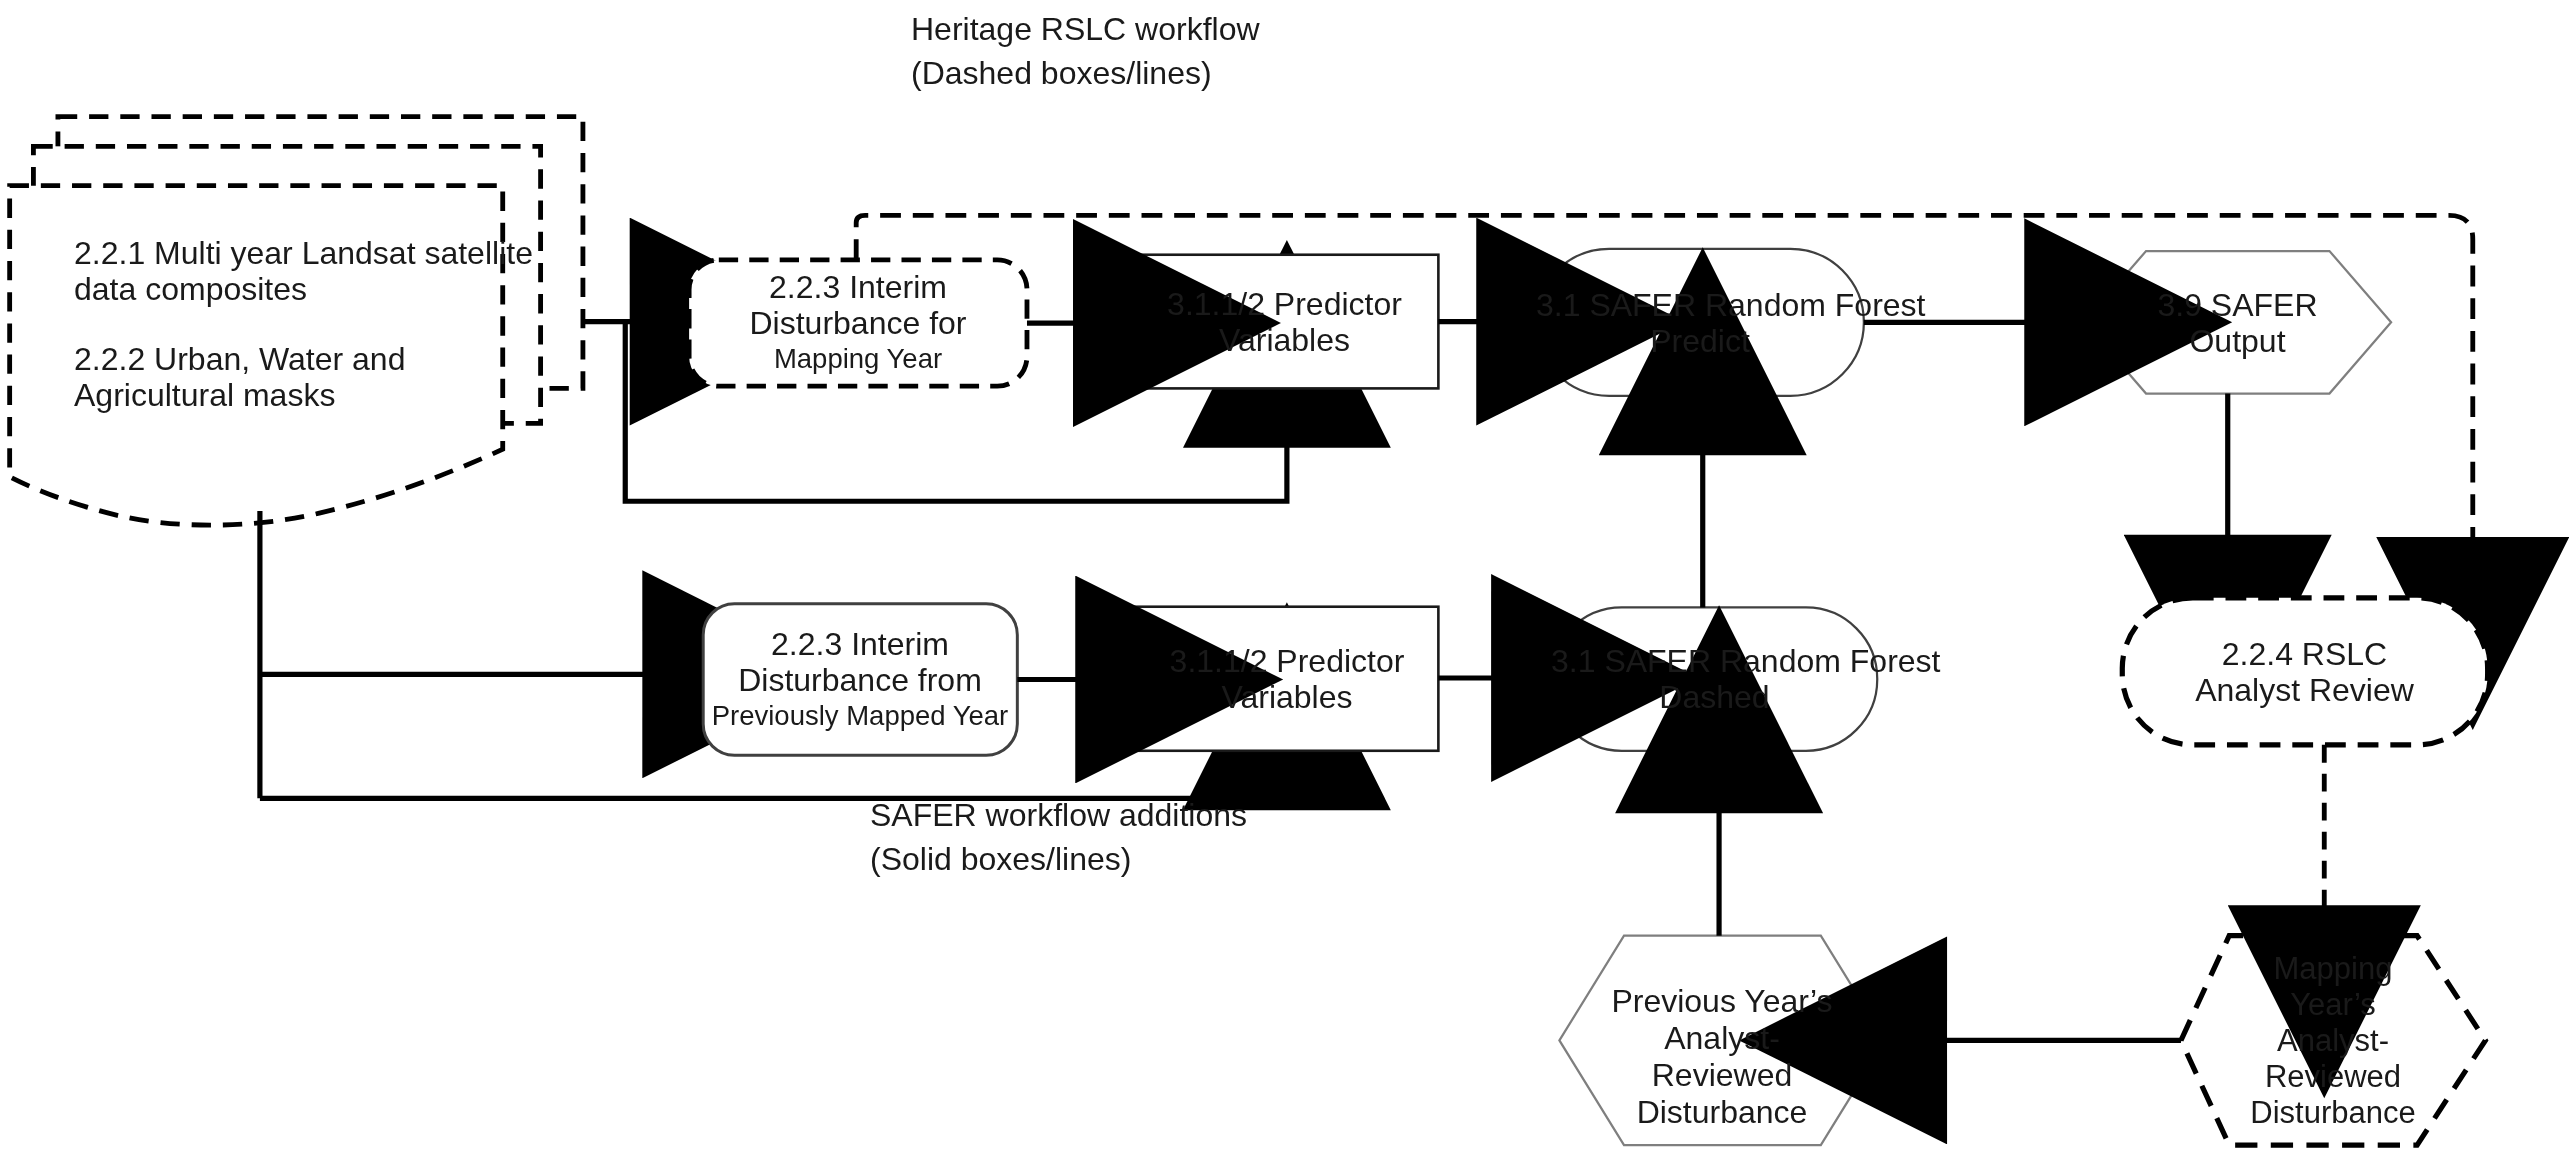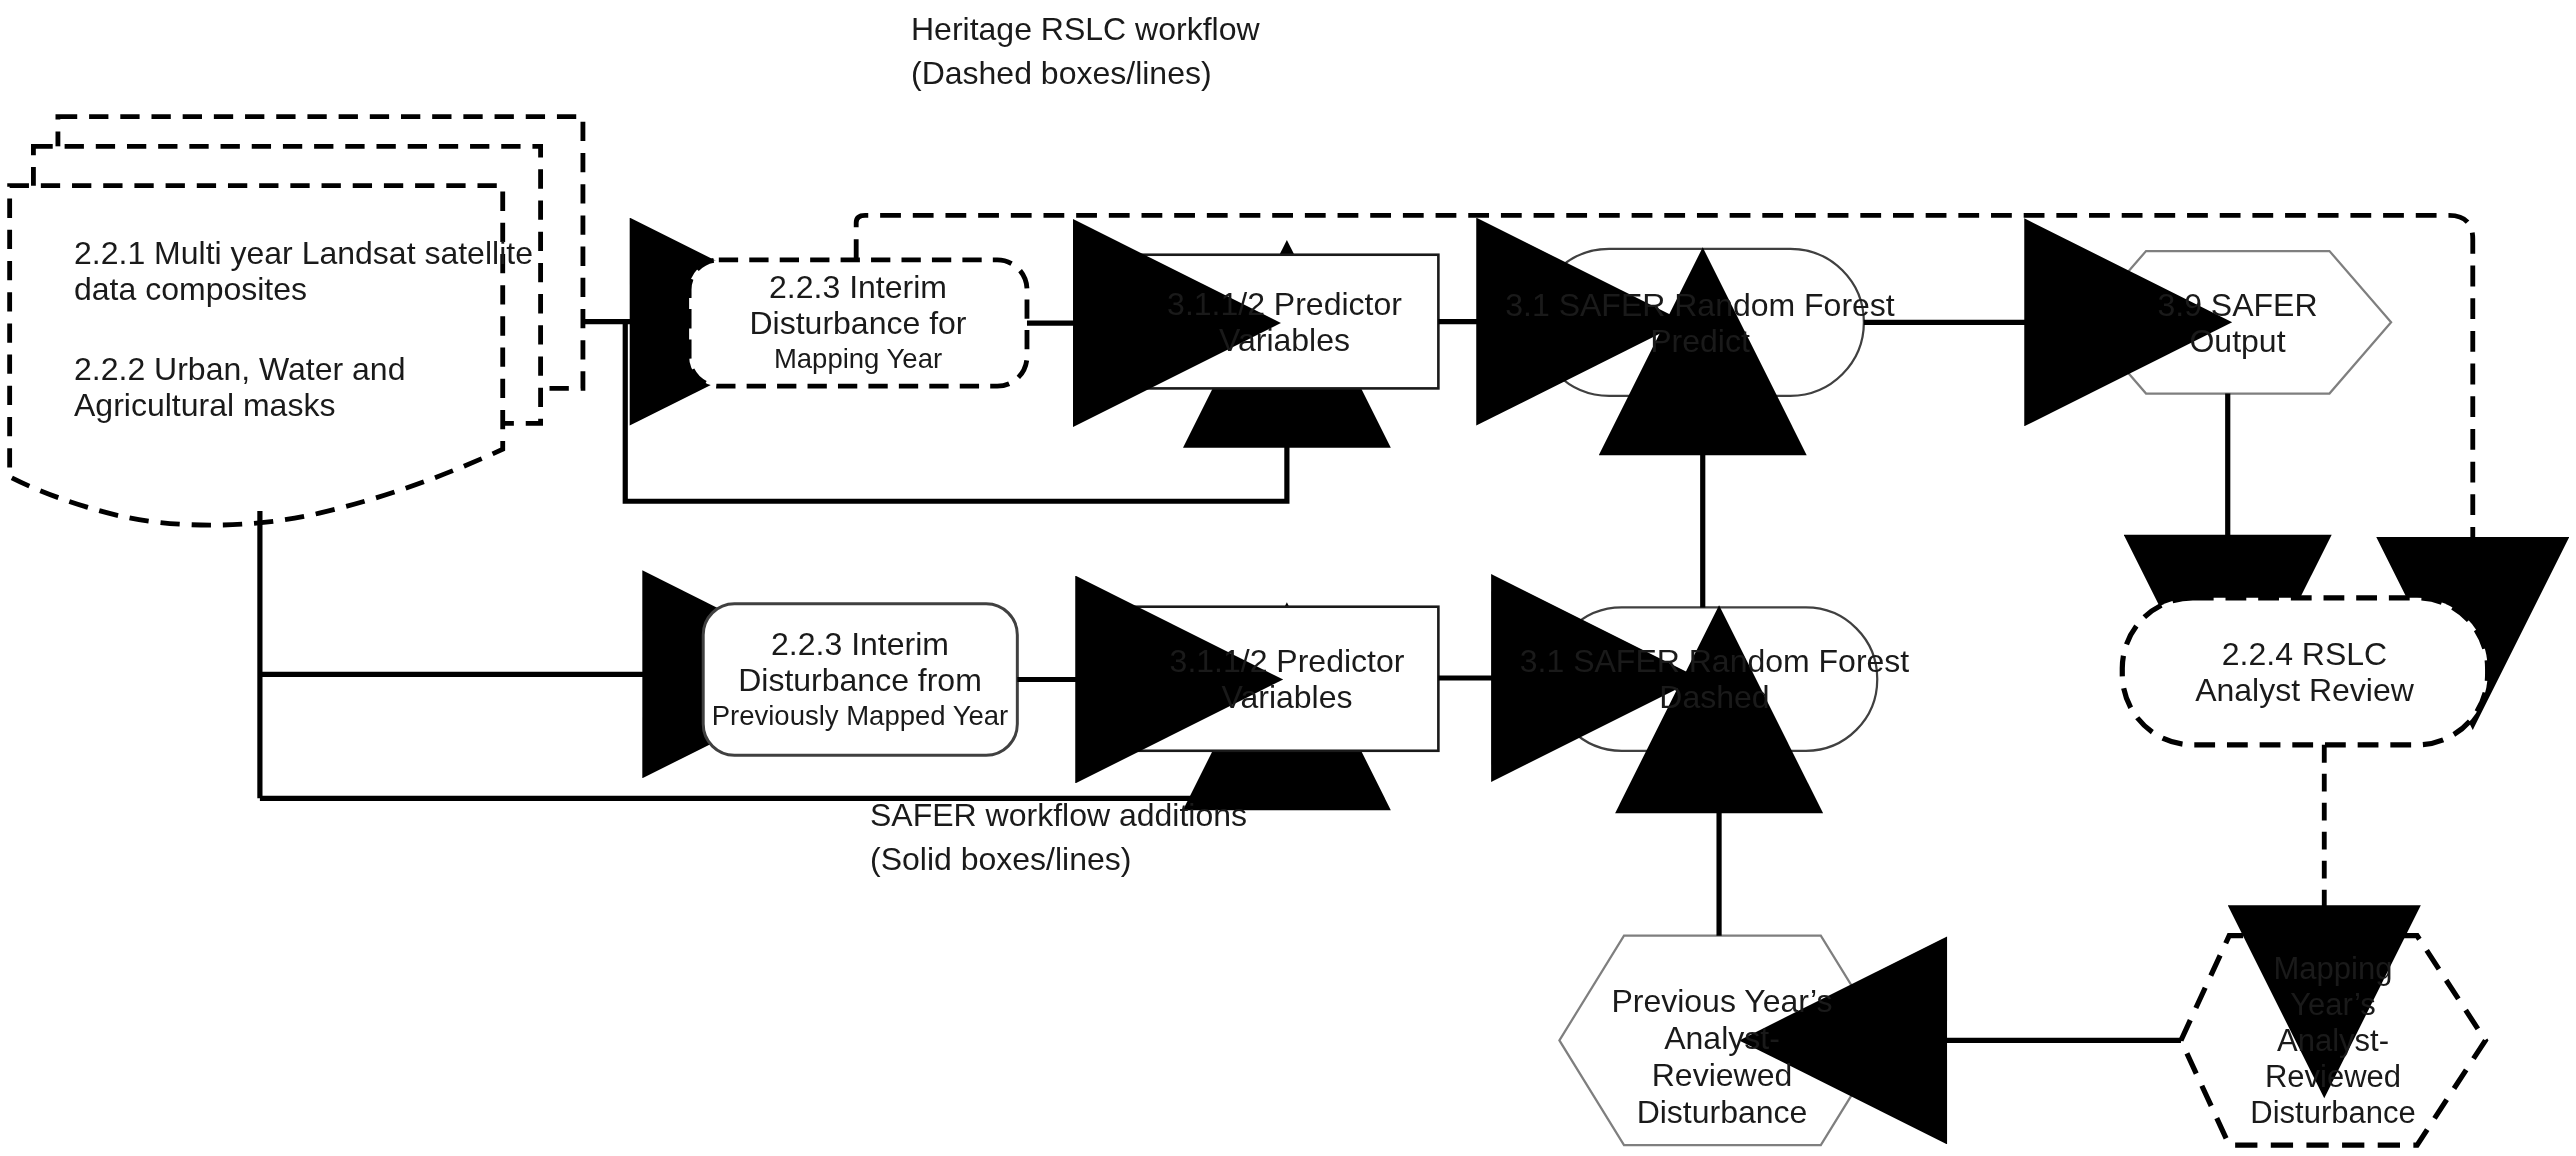--- a/index.html
+++ b/index.html
@@ -20,39 +20,38 @@
     position: absolute;
     left: 0;
     top: 0;
     width: 2576px;
     height: 1157px;
   }
   .label {
     position: absolute;
     display: flex;
     flex-direction: column;
-    align-items: center;
     justify-content: center;
     text-align: center;
     font-size: 32px;
     line-height: 36px;
     white-space: nowrap;
     color: #1a1a1a;
   }
   .label span { display: block; }
   .label .sm { font-size: 27.5px; }
   .label--left {
     align-items: flex-start;
     justify-content: flex-start;
     text-align: left;
   }
   .label--title { line-height: 44px; }
   .label--hex4 { line-height: 37px; }
   .label--hex5 { font-size: 31px; line-height: 36px; }
-  .gap-before { margin-top: 44px; }
+  .gap-before { margin-top: 34px; }
 </style>
 </head>
 <body>
 
 <div class="canvas">
 
   <svg class="shapes-svg" viewBox="0 0 3469 1558">
     <defs>
       <marker id="arrow" viewBox="0 0 10 10" refX="1.5" refY="5" markerWidth="46" markerHeight="40" orient="auto">
         <path d="M0,0 L10,5 L0,10 Z" fill="#000000"></path>

